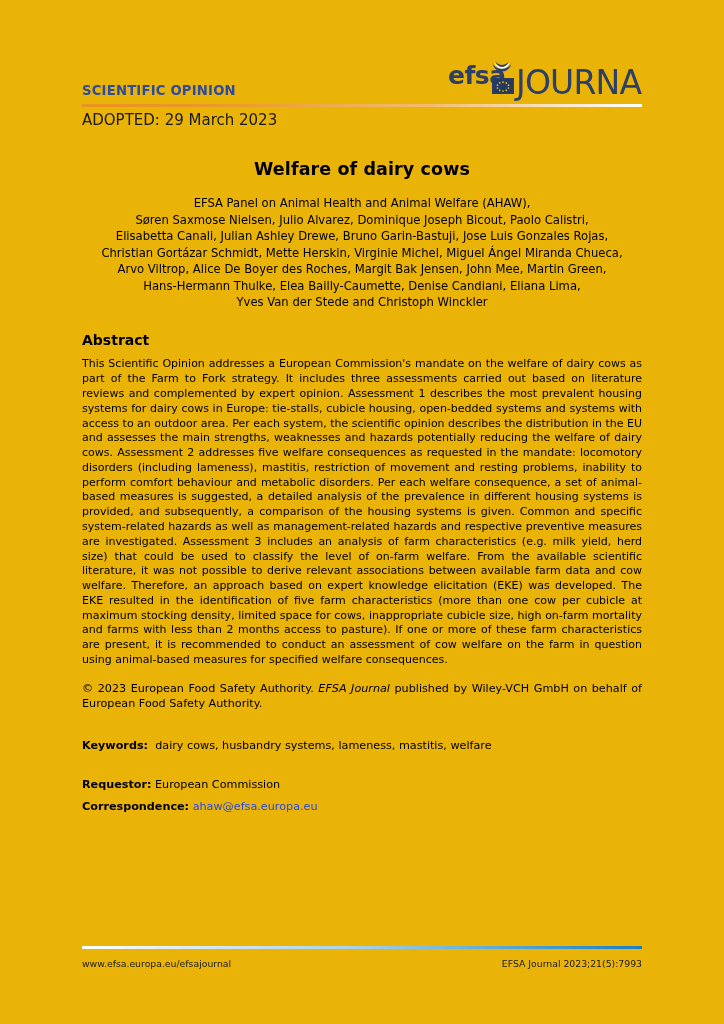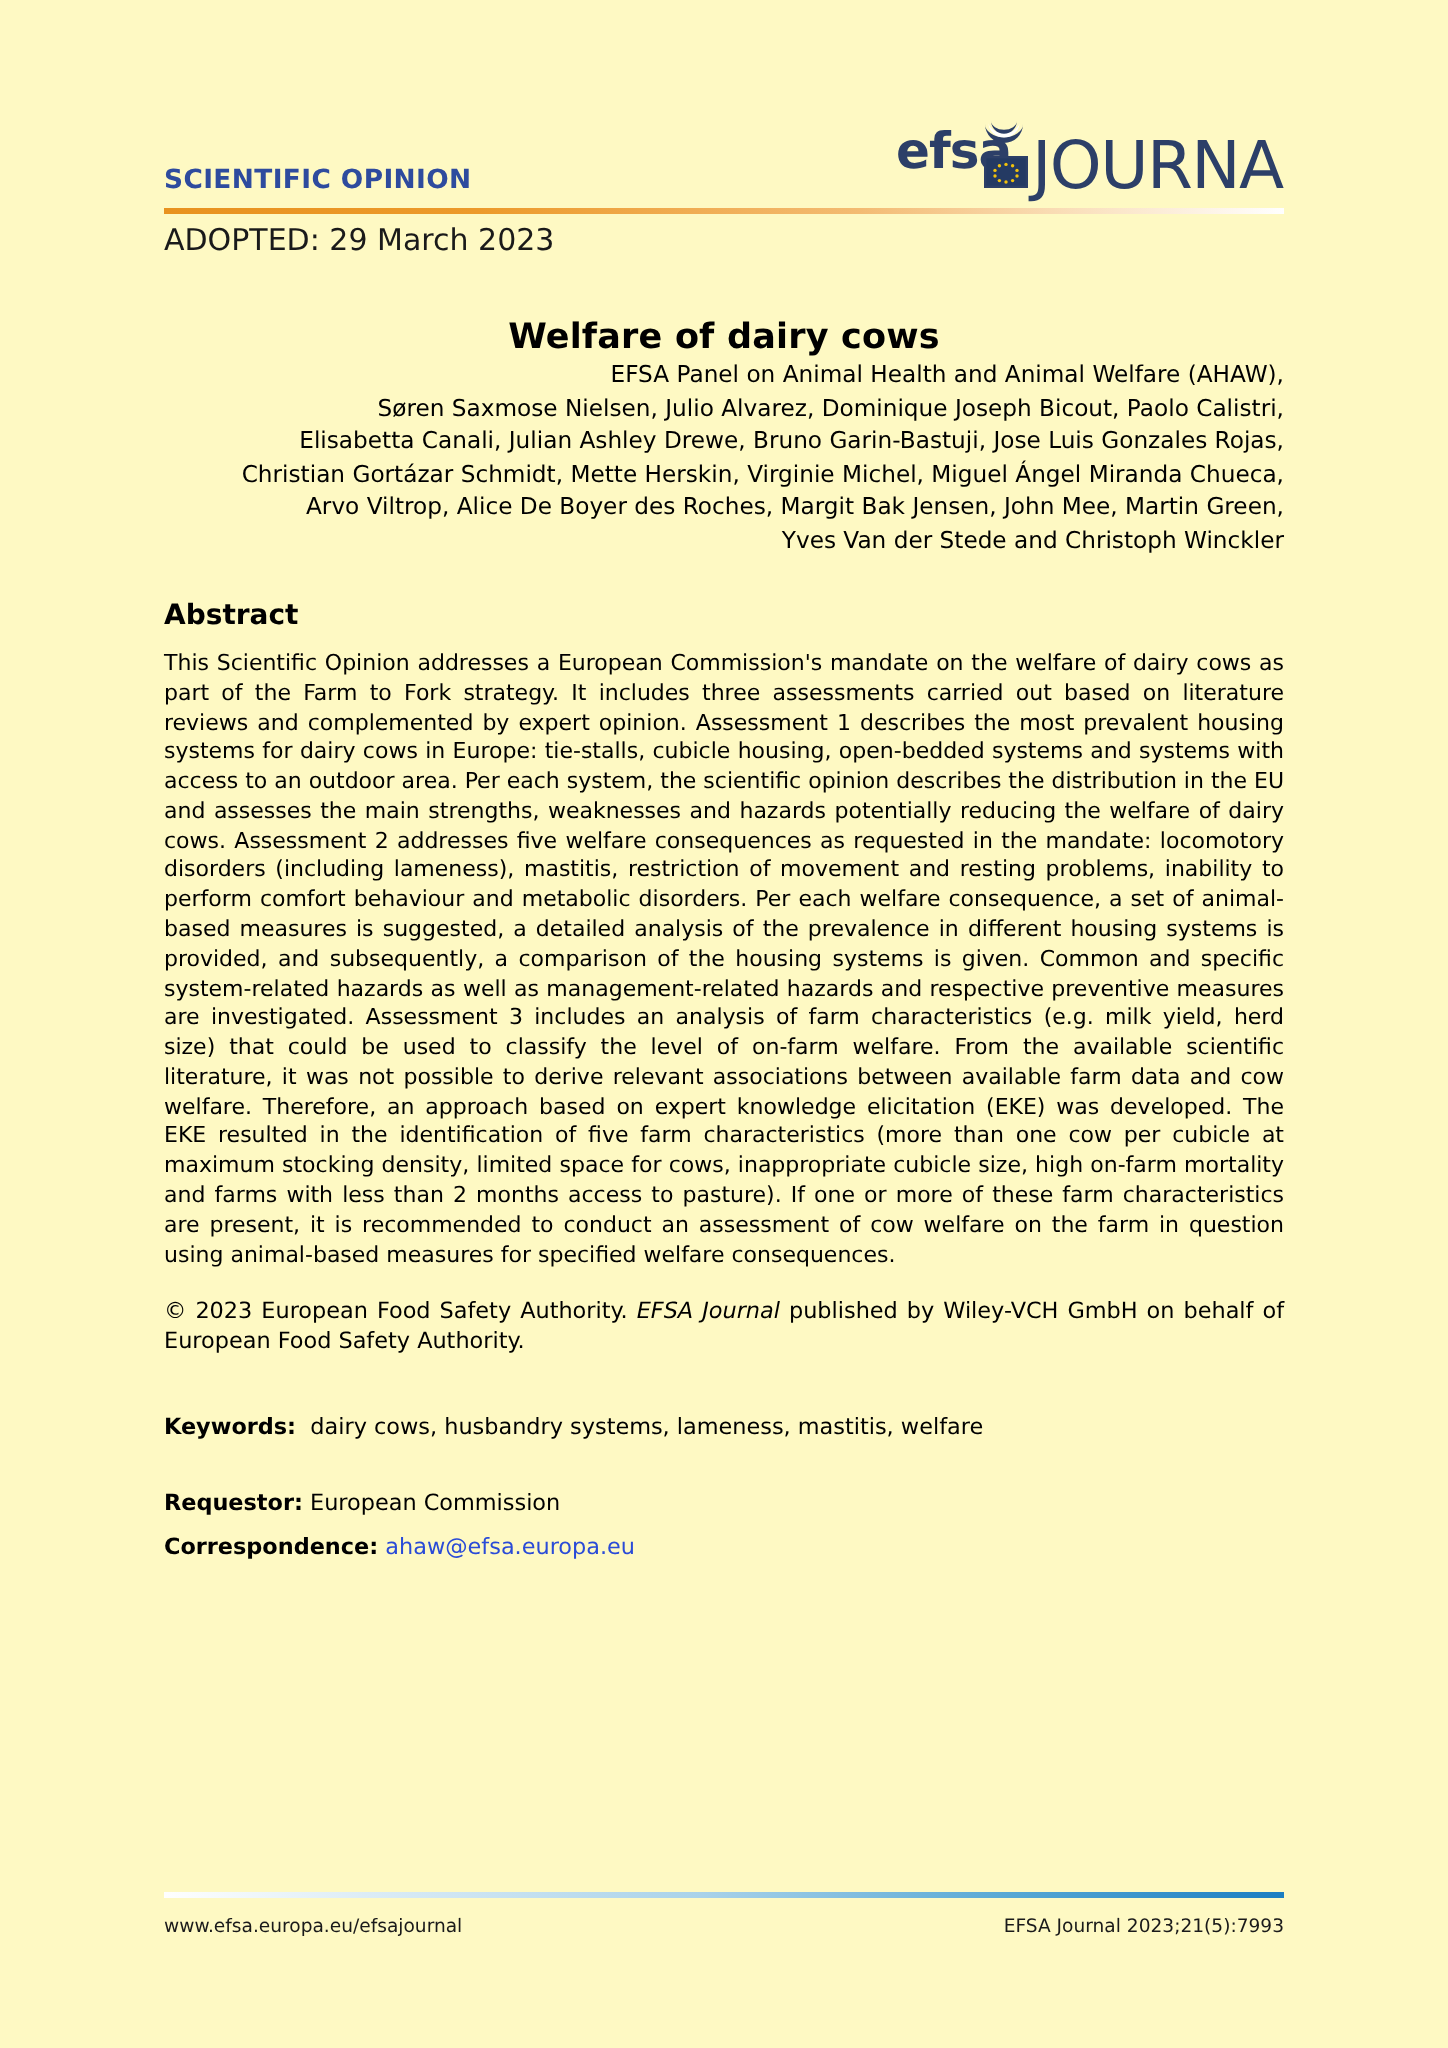--- a/index.html
+++ b/index.html
@@ -8,21 +8,21 @@
     background: #ffffff;
   }
   body {
     font-family: "DejaVu Sans", "Liberation Sans", sans-serif;
     color: #000000;
   }
   .page {
     position: relative;
     width: 724px;
     height: 1024px;
-    background: #fef9c3;
+    background: #eab308;
     overflow: hidden;
     box-sizing: border-box;
   }
   .content {
     position: absolute;
     left: 82px;
     top: 0;
     width: 560px;
   }
 
@@ -69,21 +69,22 @@
 
   
   .title {
     margin-top: 30px;
     text-align: center;
     font-size: 17.5px;
     font-weight: bold;
     letter-spacing: 0.1px;
   }
   .authors {
-    text-align: right;
+    margin-top: 16px;
+    text-align: center;
     font-size: 11.6px;
     line-height: 1.42;
   }
 
   
   .section-head {
     margin-top: 22px;
     font-size: 14px;
     font-weight: bold;
   }
@@ -189,20 +190,21 @@
     </div>
 
     <div class="title">Welfare of dairy cows</div>
 
     <div class="authors">
       <div>EFSA Panel on Animal Health and Animal Welfare (AHAW),</div>
       <div>Søren Saxmose Nielsen, Julio Alvarez, Dominique Joseph Bicout, Paolo Calistri,</div>
       <div>Elisabetta Canali, Julian Ashley Drewe, Bruno Garin-Bastuji, Jose Luis Gonzales Rojas,</div>
       <div>Christian Gortázar Schmidt, Mette Herskin, Virginie Michel, Miguel Ángel Miranda Chueca,</div>
       <div>Arvo Viltrop, Alice De Boyer des Roches, Margit Bak Jensen, John Mee, Martin Green,</div>
+      <div>Hans-Hermann Thulke, Elea Bailly-Caumette, Denise Candiani, Eliana Lima,</div>
       <div>Yves Van der Stede and Christoph Winckler</div>
     </div>
 
     <div class="section-head">Abstract</div>
     <div class="abstract">This Scientific Opinion addresses a European Commission's mandate on the welfare of dairy cows as part of the Farm to Fork strategy. It includes three assessments carried out based on literature reviews and complemented by expert opinion. Assessment 1 describes the most prevalent housing systems for dairy cows in Europe: tie-stalls, cubicle housing, open-bedded systems and systems with access to an outdoor area. Per each system, the scientific opinion describes the distribution in the EU and assesses the main strengths, weaknesses and hazards potentially reducing the welfare of dairy cows. Assessment 2 addresses five welfare consequences as requested in the mandate: locomotory disorders (including lameness), mastitis, restriction of movement and resting problems, inability to perform comfort behaviour and metabolic disorders. Per each welfare consequence, a set of animal-based measures is suggested, a detailed analysis of the prevalence in different housing systems is provided, and subsequently, a comparison of the housing systems is given. Common and specific system-related hazards as well as management-related hazards and respective preventive measures are investigated. Assessment 3 includes an analysis of farm characteristics (e.g. milk yield, herd size) that could be used to classify the level of on-farm welfare. From the available scientific literature, it was not possible to derive relevant associations between available farm data and cow welfare. Therefore, an approach based on expert knowledge elicitation (EKE) was developed. The EKE resulted in the identification of five farm characteristics (more than one cow per cubicle at maximum stocking density, limited space for cows, inappropriate cubicle size, high on-farm mortality and farms with less than 2 months access to pasture). If one or more of these farm characteristics are present, it is recommended to conduct an assessment of cow welfare on the farm in question using animal-based measures for specified welfare consequences.</div>
 
     <div class="copyright"><span>© 2023 European Food Safety Authority. </span><i>EFSA Journal</i><span> published by Wiley-VCH GmbH on behalf of European Food Safety Authority.</span></div>
 
     <div class="keywords"><b>Keywords:</b>&nbsp; <span>dairy cows, husbandry systems, lameness, mastitis, welfare</span></div>
 

